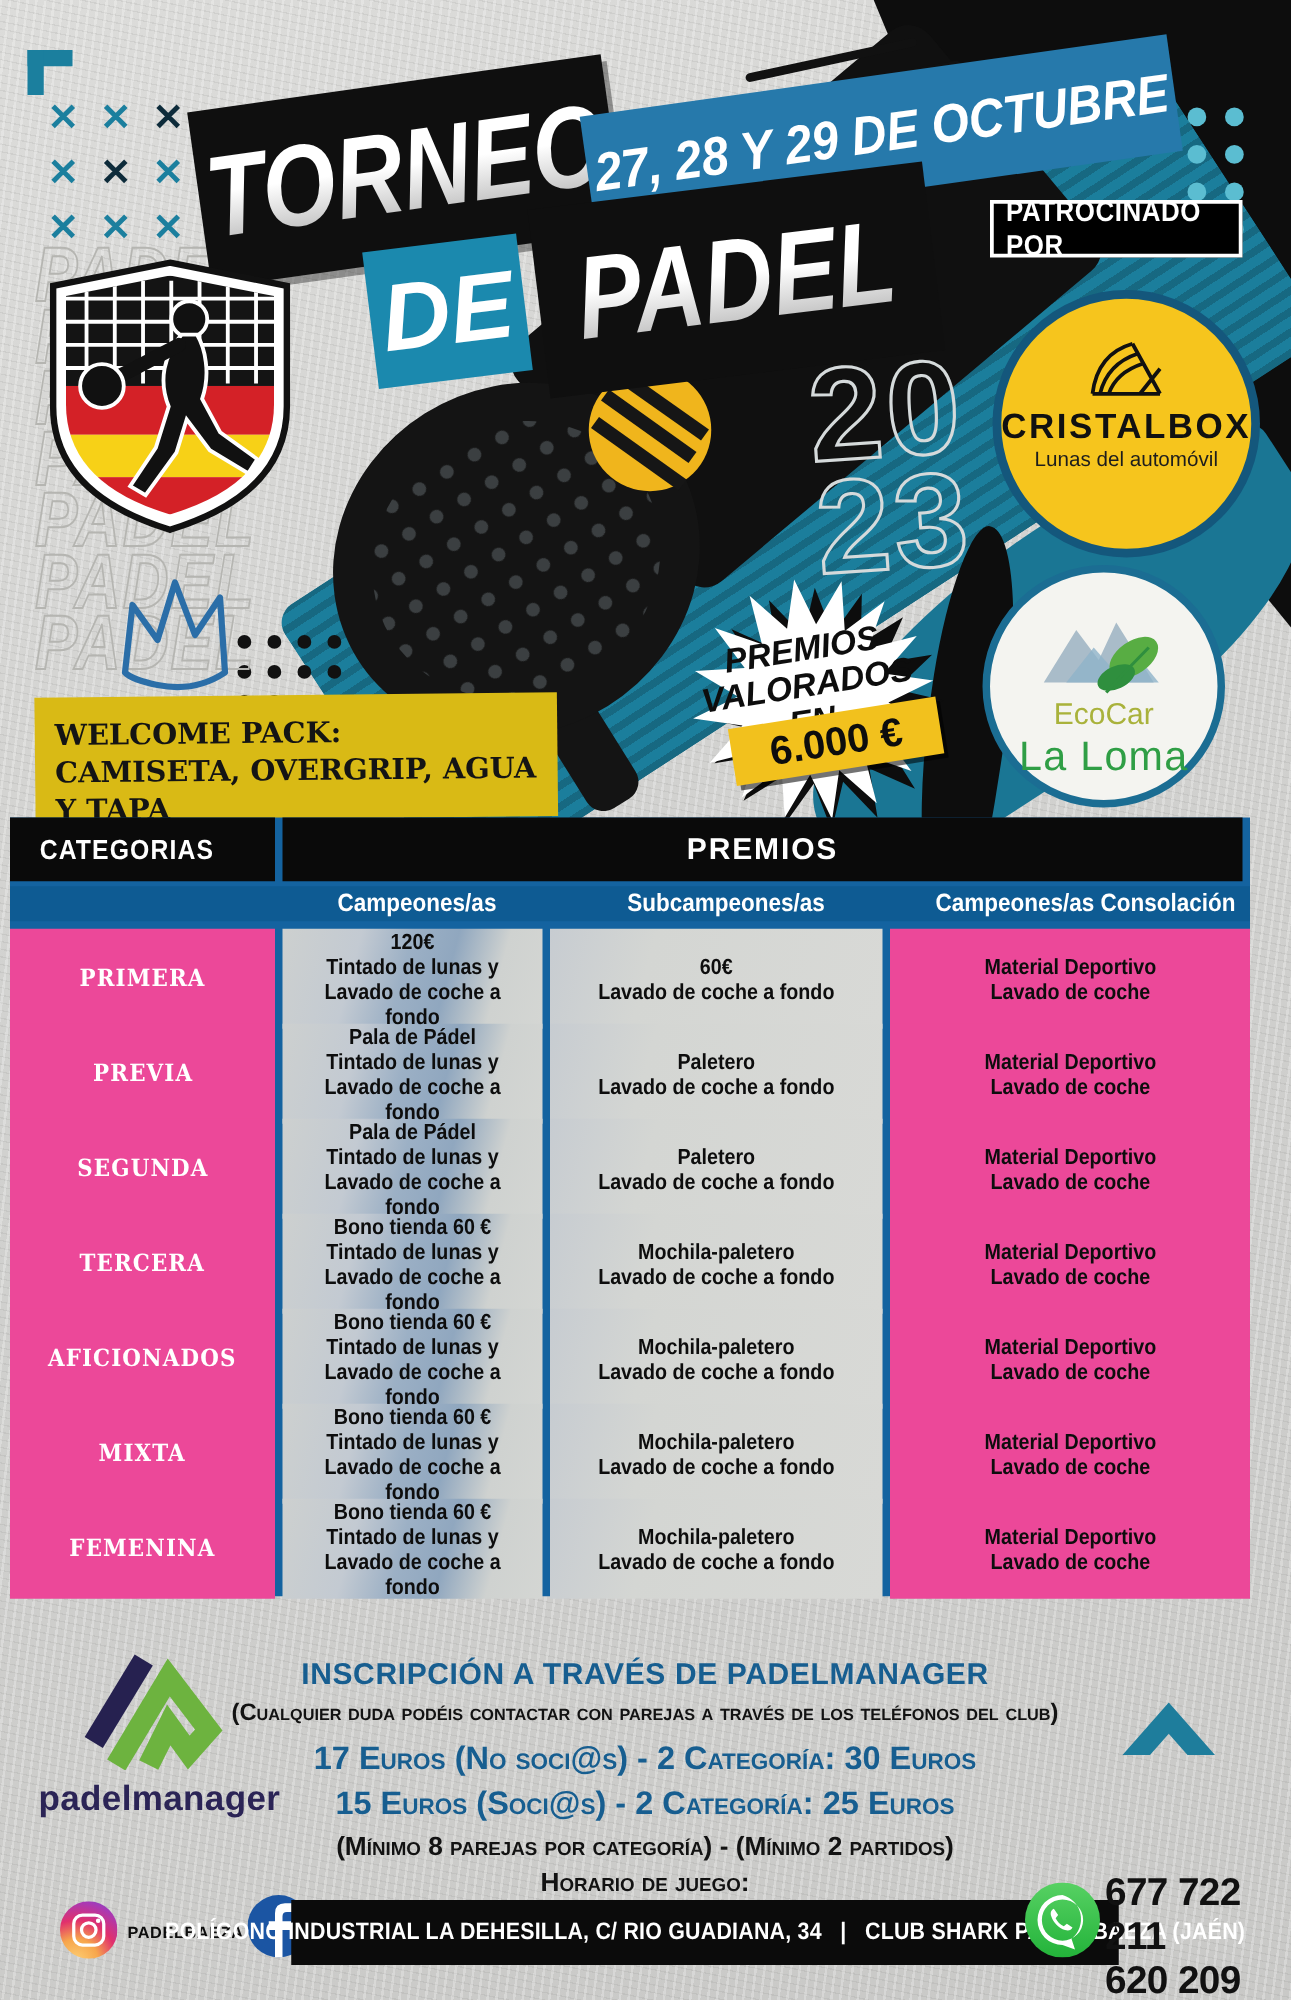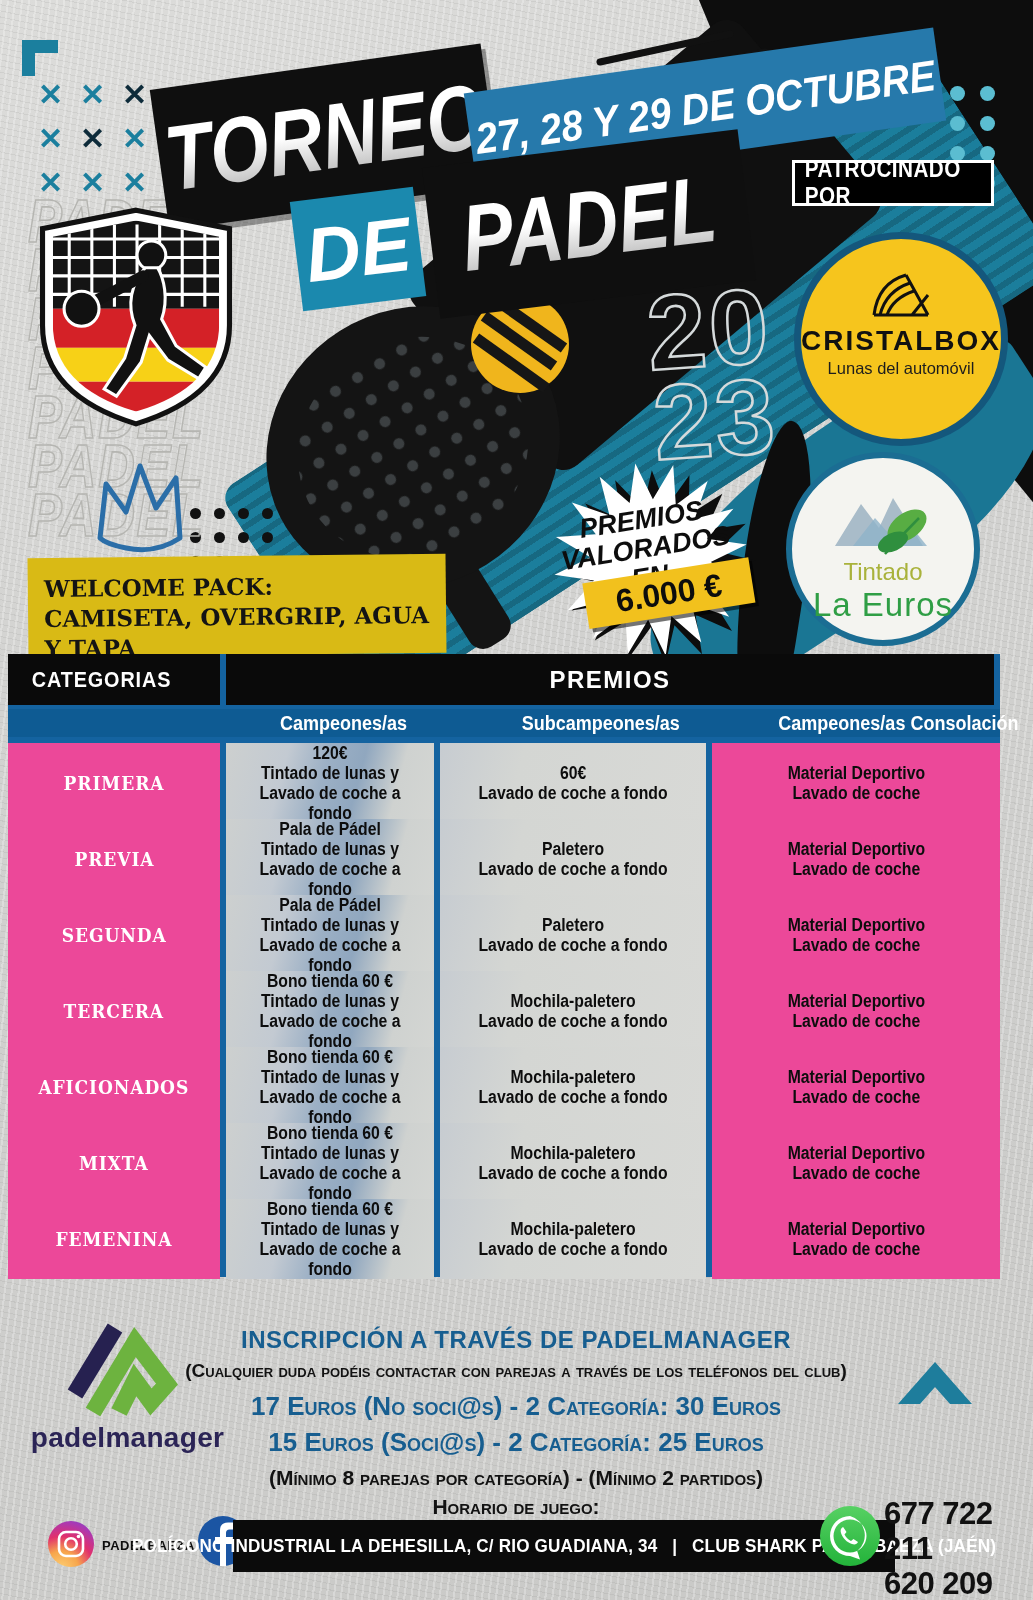--- a/index.html
+++ b/index.html
@@ -63,21 +63,21 @@
      font-size:32px;font-weight:bold;color:#0d0d0d;box-shadow:3px 4px 0 rgba(0,0,0,.55);}
   
   .welcome{left:28px;top:556px;width:418px;height:99px;background:#d9ba15;transform:rotate(-.6deg);
      font-family:"DejaVu Serif",serif;font-weight:bold;color:#141414;padding:16px 16px;box-sizing:border-box;font-size:23px;line-height:30px;}
   
   .tbl{left:8px;top:654px;width:992px;background:#1463a0;padding-bottom:8px;}
   .thead{display:grid;grid-template-columns:212px 768px;column-gap:6px;height:51px;margin-bottom:4px;}
   .thead>div{background:#0a0a0a;color:#fff;display:flex;align-items:center;}
   .thead .h1{padding-left:16px;font-size:22px;font-weight:bold;letter-spacing:1px;}
   .thead .h2{justify-content:center;font-size:24px;font-weight:bold;letter-spacing:1.5px;}
-  .tsub{display:grid;grid-template-columns:212px 208px 266px 288px;column-gap:20px;height:28px;background:#0e5b93;margin-bottom:6px;}
+  .tsub{display:grid;grid-template-columns:212px 208px 266px 288px;column-gap:10px;height:28px;background:#0e5b93;margin-bottom:6px;}
   .tsub>div{display:flex;align-items:center;justify-content:center;color:#fff;font-size:20px;font-weight:bold;}
   .trow{display:grid;grid-template-columns:212px 208px 266px 288px;column-gap:6px;height:70px;margin-bottom:6px;}
   .trow:last-child{margin-bottom:0;}
   .tcat{background:#ec4899;color:#fff;display:flex;align-items:center;justify-content:center;
      font-family:"DejaVu Serif",serif;font-weight:bold;font-size:19px;letter-spacing:1px;}
   .tcell{display:flex;align-items:center;justify-content:center;text-align:center;
      font-weight:bold;font-size:17.5px;line-height:20px;color:#0d0d0d;}
   .tcell.c1{background:linear-gradient(105deg,#cdd0cf 0%,#c3cad2 28%,#9cb0c5 46%,#90a7bf 62%,#cfd2d0 80%,#d4d6d3 100%);}
   .tcell.c2{background:linear-gradient(105deg,#c7ccd1 0%,#d4d6d3 30%,#d8d9d6 100%);}
   .tcell.c3{background:#ec4899;}
@@ -252,22 +252,22 @@
   </div>
 
   <div class="abs circ c-eco">
     <svg width="120" height="74" style="margin-top:26px">
       <polygon points="12,62 38,20 56,44 70,14 100,62" fill="#a9bcc9"></polygon>
       <polygon points="30,62 52,34 66,50 78,30 104,62" fill="#8fb3c9" opacity=".8"></polygon>
       <ellipse cx="84" cy="42" rx="22" ry="13" transform="rotate(-35 84 42)" fill="#58ad43"></ellipse>
       <ellipse cx="70" cy="58" rx="16" ry="9" transform="rotate(-25 70 58)" fill="#2f8f3e"></ellipse>
       <path d="M62,70 Q78,52 96,34" stroke="#2f8f3e" stroke-width="2.5" fill="none"></path>
     </svg>
-    <div class="l1">Tintado</div>
-    <div class="l2">La Euros</div>
+    <div class="l1">EcoCar</div>
+    <div class="l2">La Loma</div>
   </div>
 
   <div class="abs burst">
     <svg width="212" height="214" viewBox="-6 -6 218 220">
       <polygon transform="translate(7,9) rotate(5 100 100)" fill="#0d0d0d" points="200,100 160.8,112.1 192.4,138.3 151.5,134.5 170.7,170.7 134.5,151.5 138.3,192.4 112.1,160.8 100,200 87.9,160.8 61.7,192.4 65.5,151.5 29.3,170.7 48.5,134.5 7.6,138.3 39.2,112.1 0,100 39.2,87.9 7.6,61.7 48.5,65.5 29.3,29.3 65.5,48.5 61.7,7.6 87.9,39.2 100,0 112.1,39.2 138.3,7.6 134.5,48.5 170.7,29.3 151.5,65.5 192.4,61.7 160.8,87.9"></polygon>
       <polygon fill="#ffffff" points="200,100 160.8,112.1 192.4,138.3 151.5,134.5 170.7,170.7 134.5,151.5 138.3,192.4 112.1,160.8 100,200 87.9,160.8 61.7,192.4 65.5,151.5 29.3,170.7 48.5,134.5 7.6,138.3 39.2,112.1 0,100 39.2,87.9 7.6,61.7 48.5,65.5 29.3,29.3 65.5,48.5 61.7,7.6 87.9,39.2 100,0 112.1,39.2 138.3,7.6 134.5,48.5 170.7,29.3 151.5,65.5 192.4,61.7 160.8,87.9"></polygon>
     </svg>
     <div class="txt">
       <div>PREMIOS</div>
       <div>VALORADOS EN</div>

